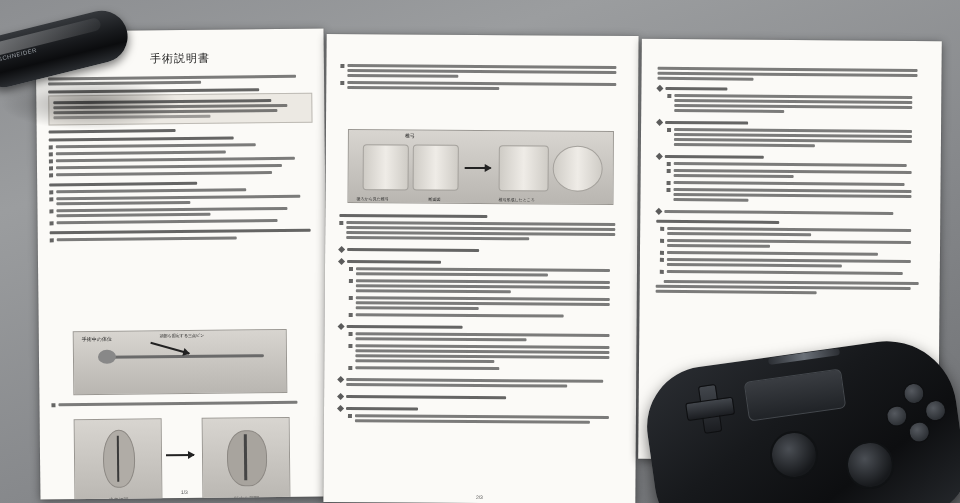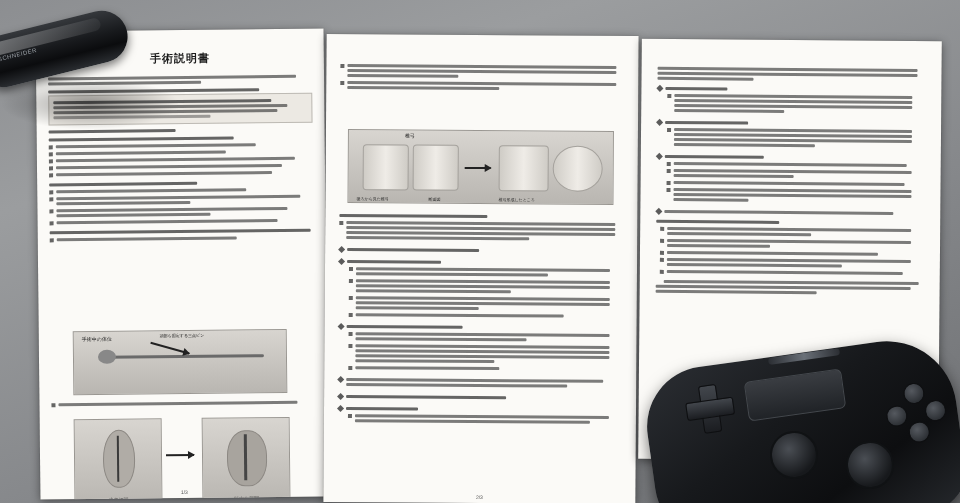--- a/index.html
+++ b/index.html
@@ -27,21 +27,21 @@
   .sheet{
     position:absolute;background:#fbfaf7;
     box-shadow:0 2px 10px rgba(0,0,0,.45), 0 0 1px rgba(0,0,0,.4);
     overflow:hidden;
   }
   .sheet .pg{
     position:absolute;bottom:3px;left:0;right:0;text-align:center;
     font-size:5px;color:#555;
   }
   .sheet .title{
-    font-size:11px;font-weight:bold;color:#1d1d1d;letter-spacing:1px;
+    font-size:11px;font-weight:normal;color:#1d1d1d;letter-spacing:1px;
   }
   
   .tl{height:3px;background:#4a4a4a;opacity:.72;border-radius:1px;margin:2px 0;}
   .tl.lite{opacity:.5;}
   .tl.dark{opacity:.85;}
   .blk{margin-bottom:5px;}
   .row{display:flex;align-items:flex-start;gap:3px;}
   .bullet{width:5px;height:5px;flex:0 0 5px;margin-top:1px;
           background:#333;transform:rotate(45deg);opacity:.8;}
   .sq{width:4px;height:4px;flex:0 0 4px;margin-top:2px;background:#333;opacity:.75;}

